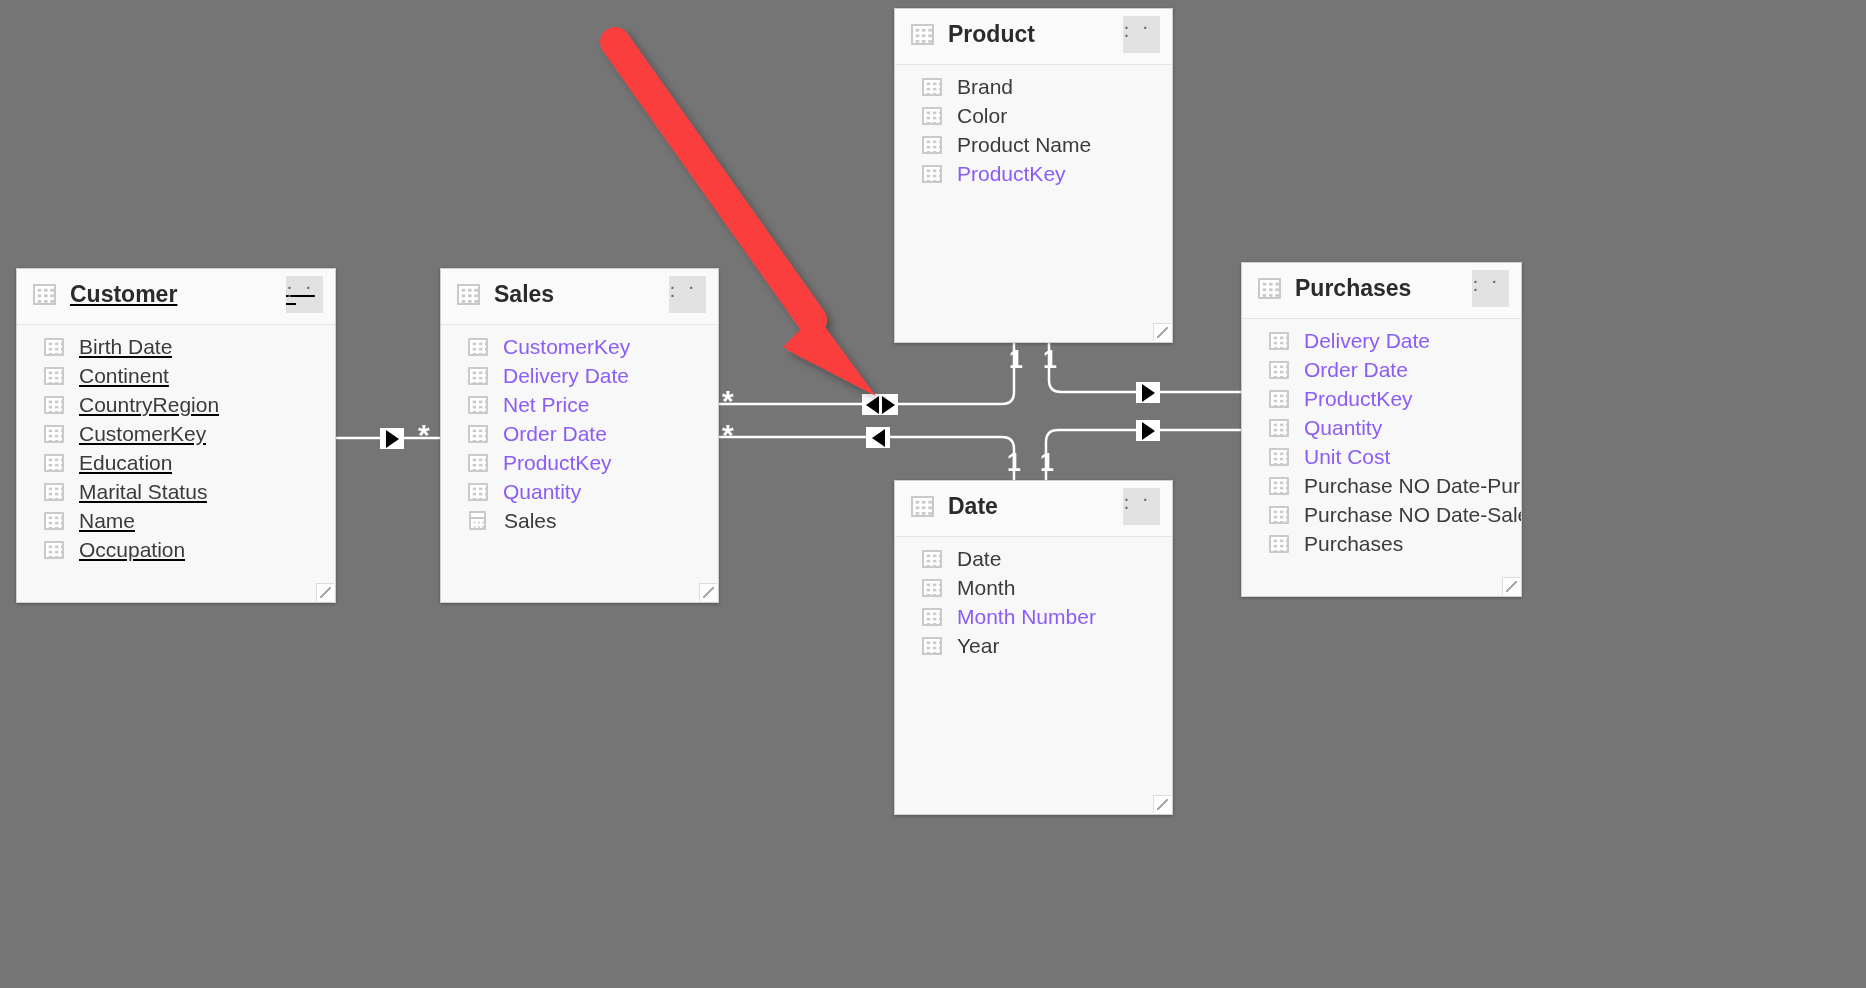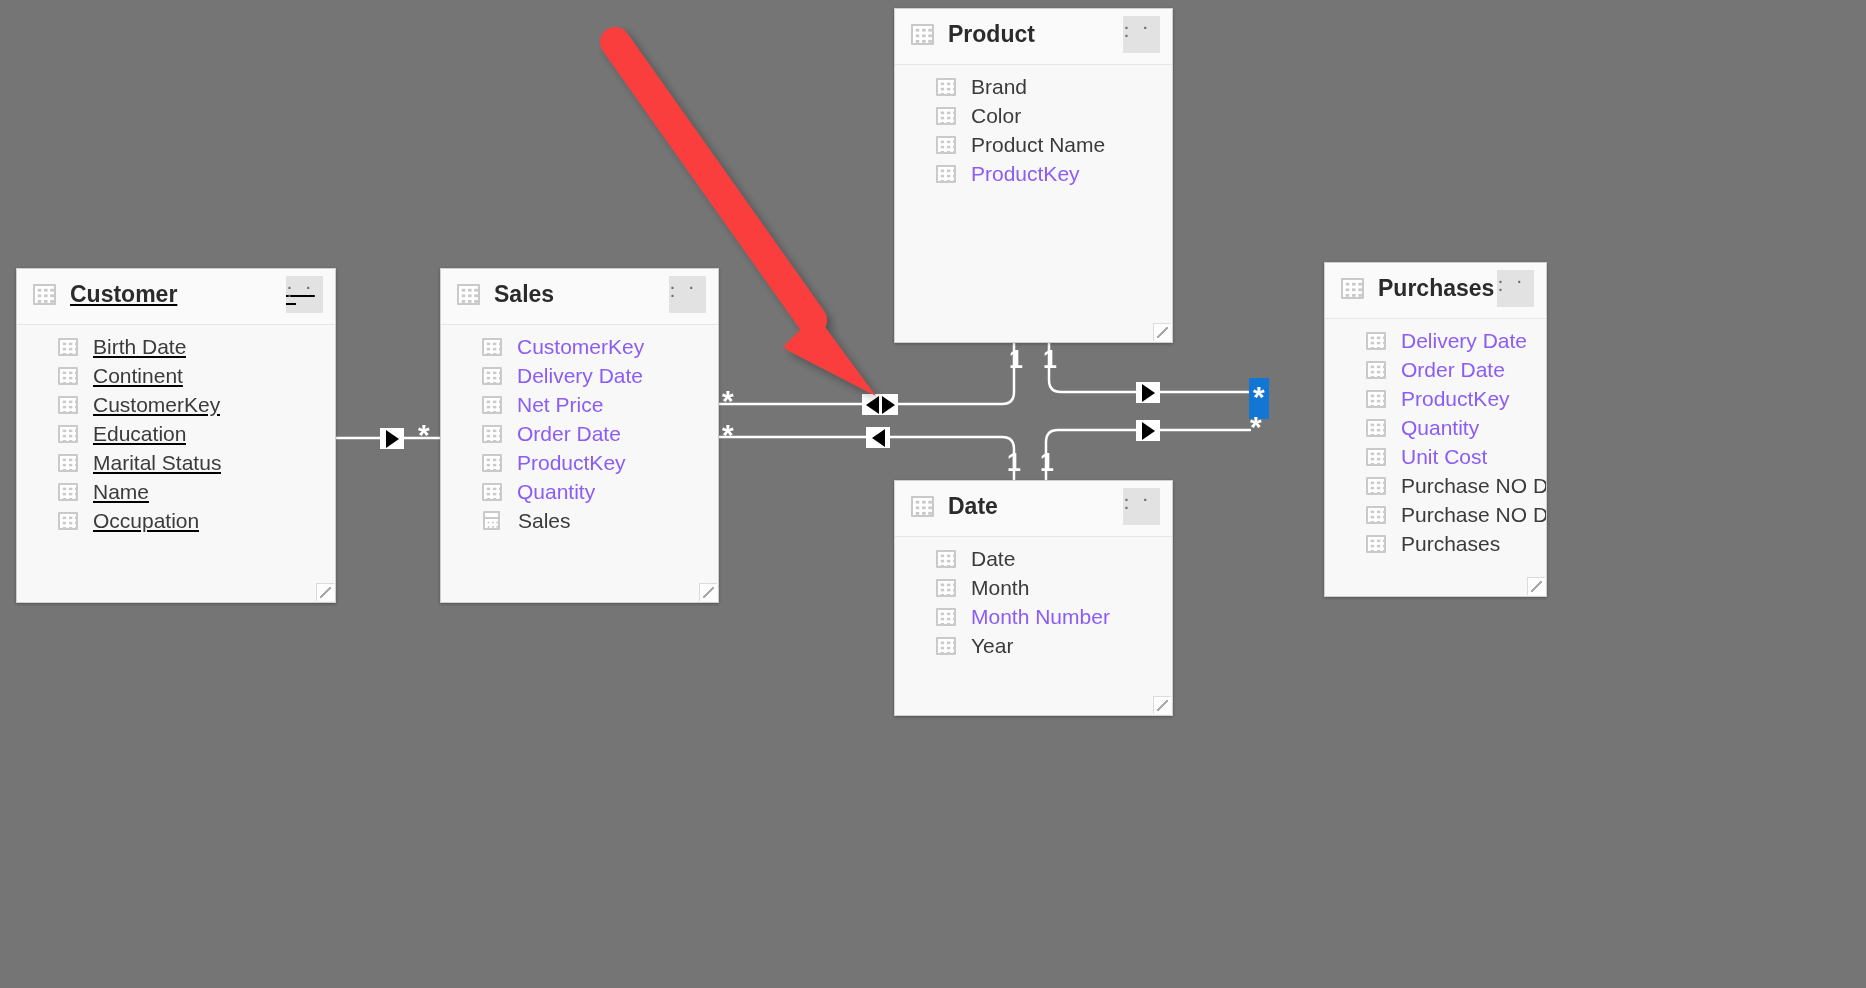--- a/index.html
+++ b/index.html
@@ -63,21 +63,21 @@
   }
   .field-list {
     padding-top: 7px;
     flex: 1;
     overflow: hidden;
   }
   .field-row {
     display: flex;
     align-items: center;
     height: 29px;
-    padding-left: 41px;
+    padding-left: 27px;
     box-sizing: border-box;
   }
   .field-label {
     margin-left: 15px;
     font-size: 21px;
     color: #3b3b3b;
     white-space: nowrap;
     overflow: hidden;
   }
   .field-row.dim .field-label { color: #8b5cf6; }
@@ -275,20 +275,24 @@
       <div class="field-row">
           <span class="col-icon"></span>
           <span class="field-label">Birth Date</span>
         </div>
       <div class="field-row">
           <span class="col-icon"></span>
           <span class="field-label">Continent</span>
         </div>
       <div class="field-row">
           <span class="col-icon"></span>
+          <span class="field-label">CountryRegion</span>
+        </div>
+      <div class="field-row">
+          <span class="col-icon"></span>
           <span class="field-label">CustomerKey</span>
         </div>
       <div class="field-row">
           <span class="col-icon"></span>
           <span class="field-label">Education</span>
         </div>
       <div class="field-row">
           <span class="col-icon"></span>
           <span class="field-label">Marital Status</span>
         </div>
@@ -363,21 +367,21 @@
           <span class="field-label">Product Name</span>
         </div>
       <div class="field-row dim">
           <span class="col-icon"></span>
           <span class="field-label">ProductKey</span>
         </div>
     </div>
     <div class="resize-grip"></div>
   </div>
 
-  <div class="table-card" style="left:894px; top:480px; width:279px; height:236px;">
+  <div class="table-card" style="left:894px; top:480px; width:279px; height:335px;">
     <div class="table-header">
       <span class="tbl-icon"></span>
       <span class="table-title">Date</span>
       <span class="ellipsis-btn">· · ·</span>
     </div>
     <div class="field-list">
       <div class="field-row">
           <span class="col-icon"></span>
           <span class="field-label">Date</span>
         </div>
@@ -390,21 +394,21 @@
           <span class="field-label">Month Number</span>
         </div>
       <div class="field-row">
           <span class="col-icon"></span>
           <span class="field-label">Year</span>
         </div>
     </div>
     <div class="resize-grip"></div>
   </div>
 
-  <div class="table-card" style="left:1324px; top:262px; width:223px; height:335px;">
+  <div class="table-card" style="left:1241px; top:262px; width:281px; height:335px;">
     <div class="table-header">
       <span class="tbl-icon"></span>
       <span class="table-title">Purchases</span>
       <span class="ellipsis-btn">· · ·</span>
     </div>
     <div class="field-list">
       <div class="field-row dim">
           <span class="col-icon"></span>
           <span class="field-label">Delivery Date</span>
         </div>

